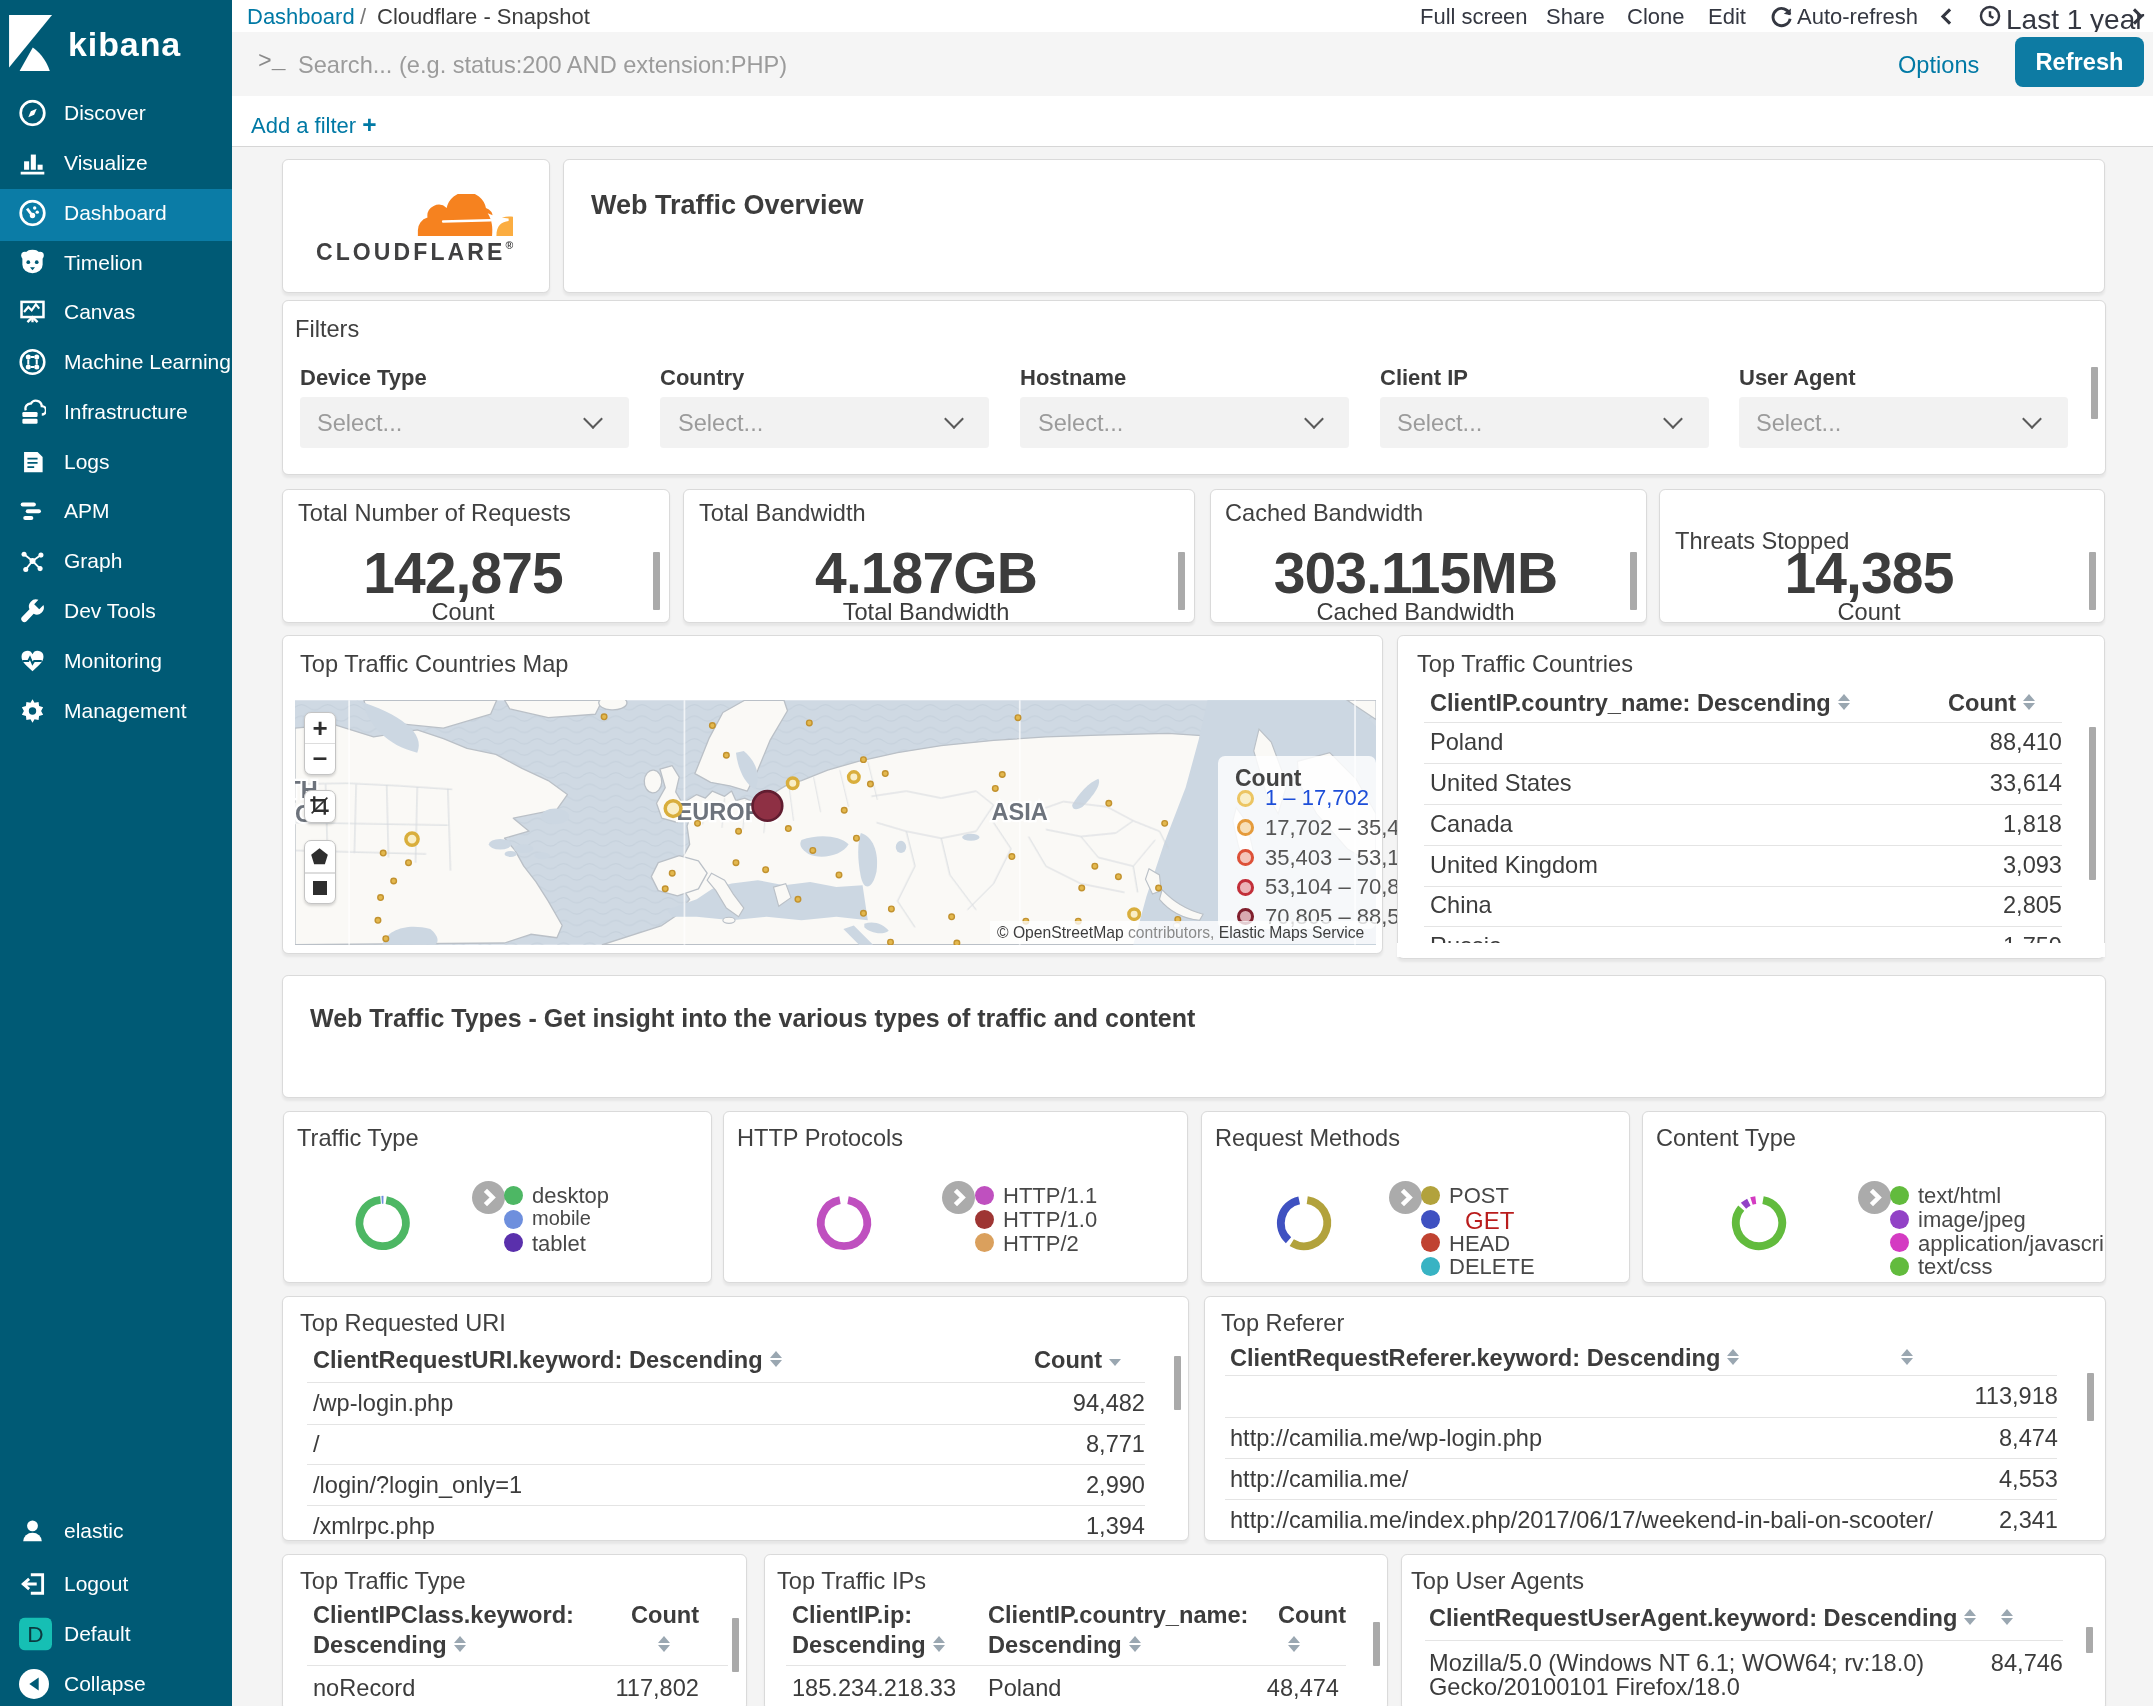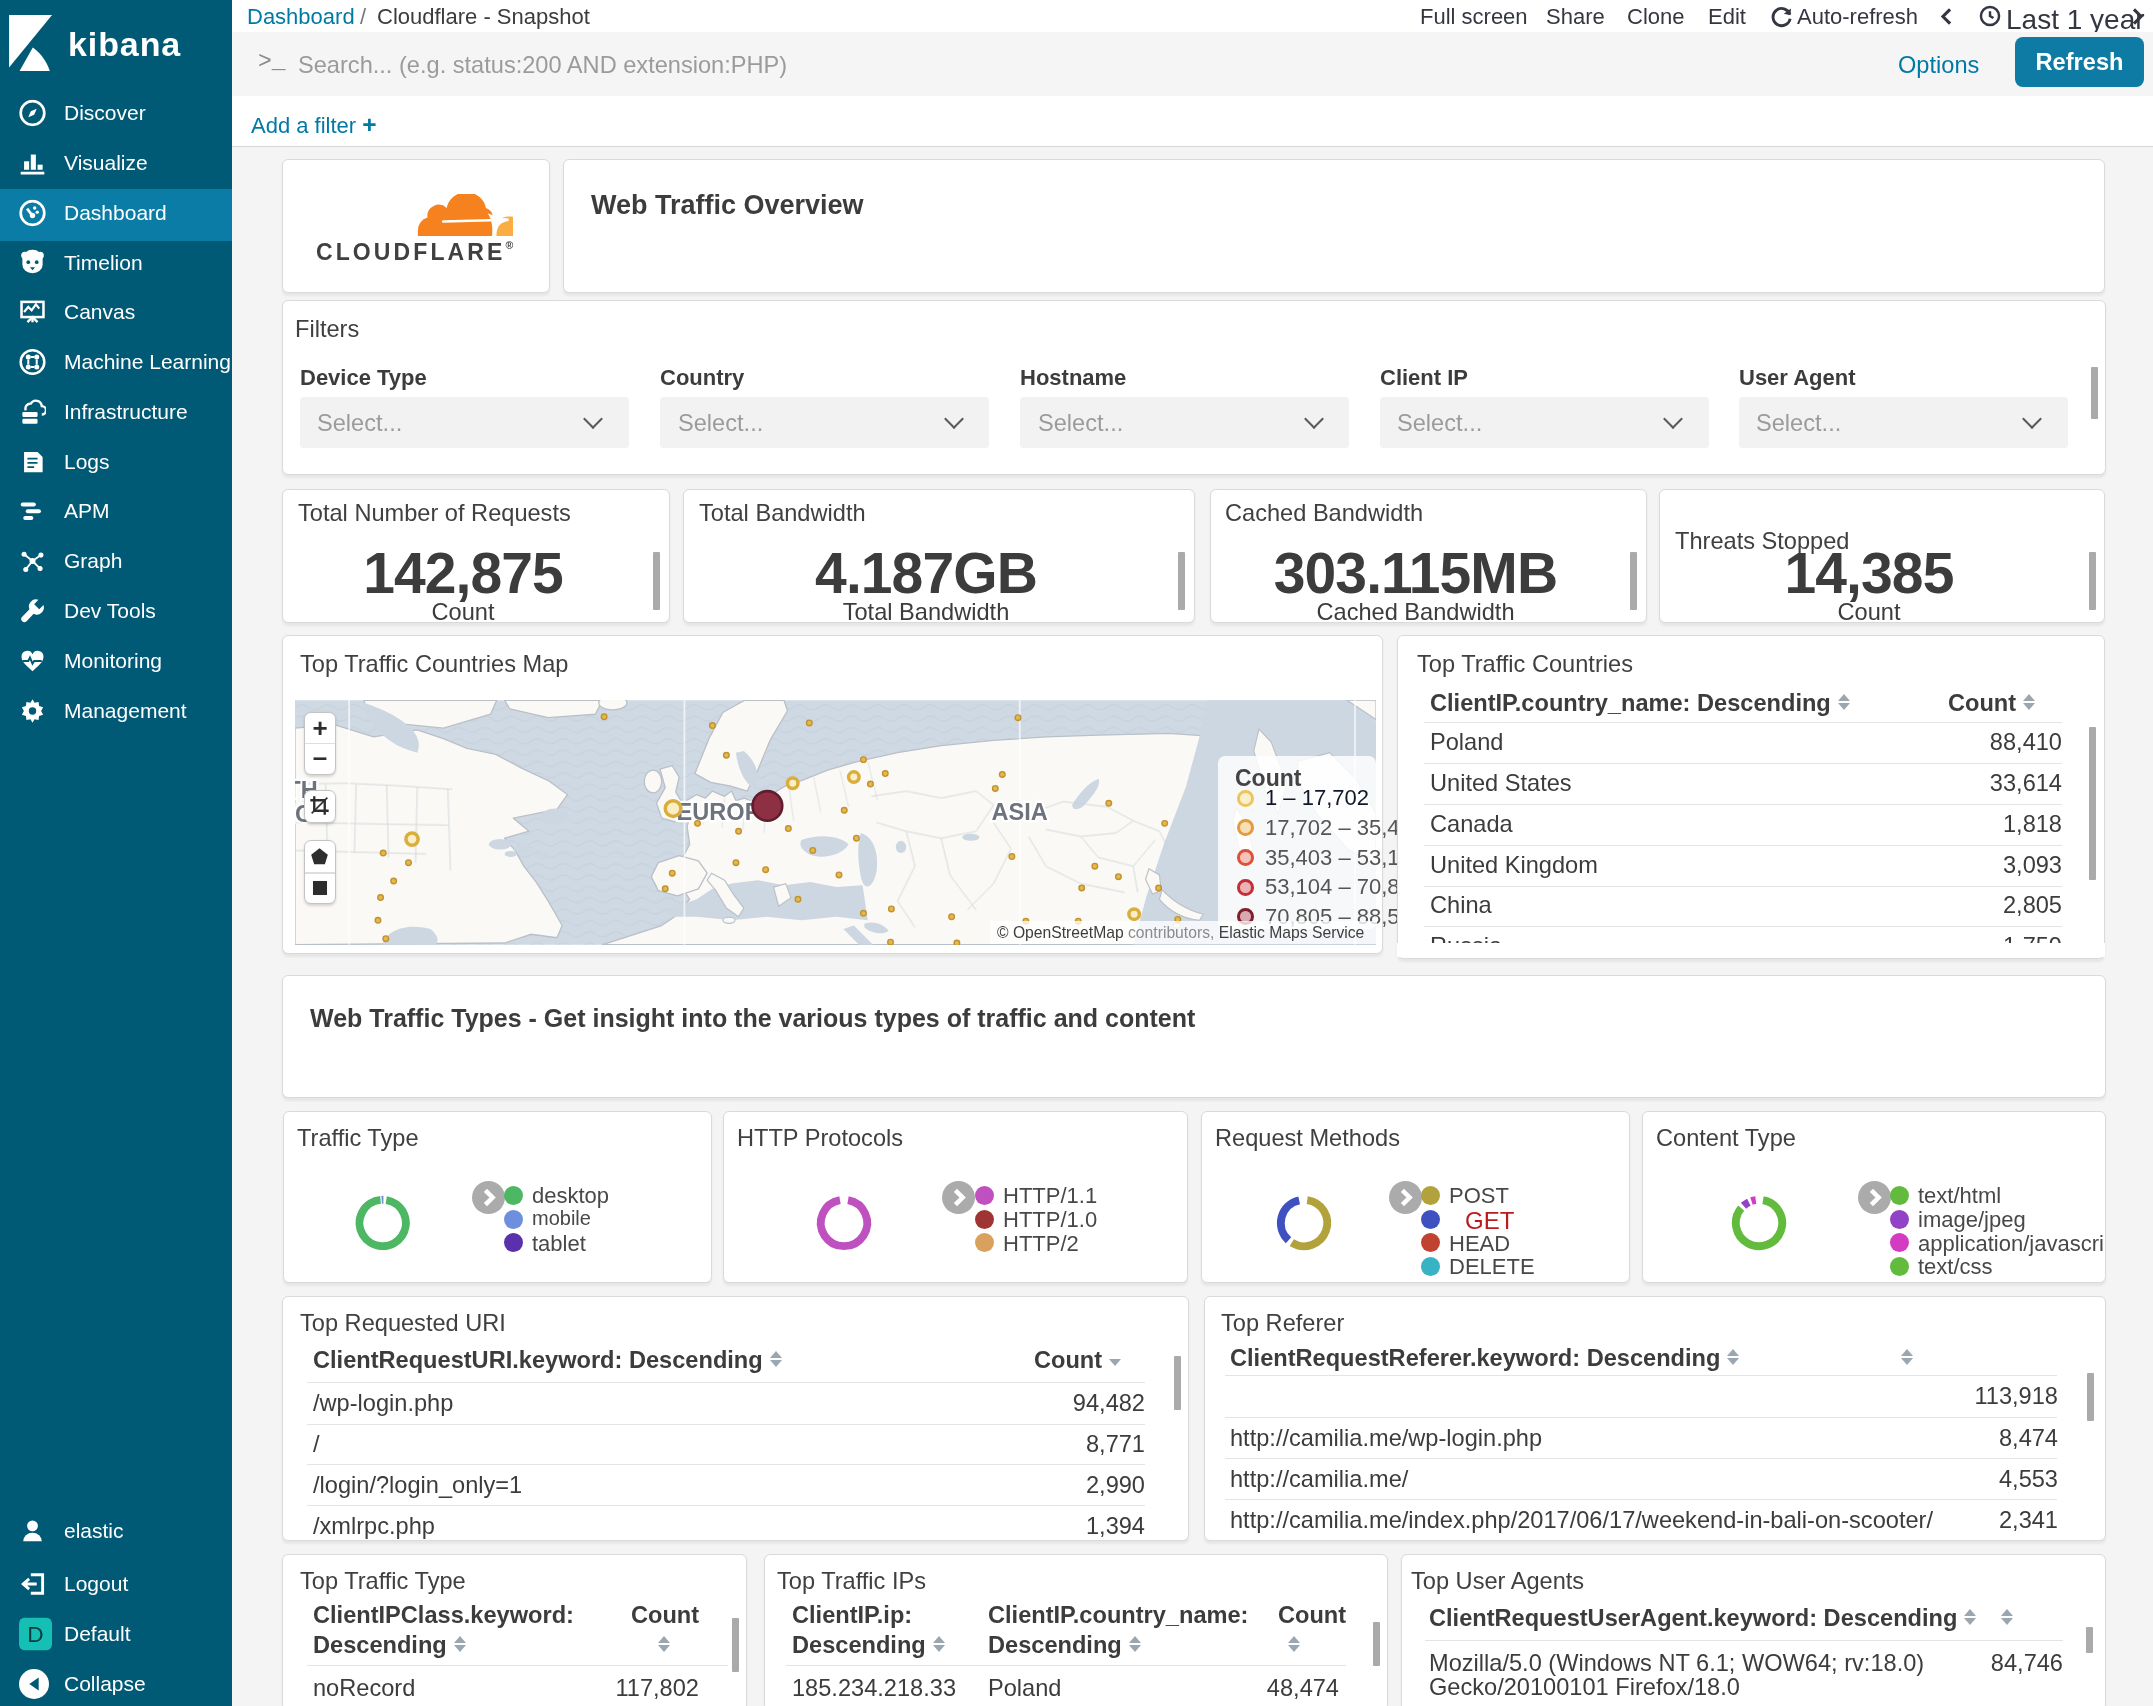--- a/index.html
+++ b/index.html
@@ -406,21 +406,21 @@
 <svg width="19" height="19" viewBox="0 0 16 16" style="position:absolute;left:5.2px;top:6.1px">
       <polygon points="8,1 15,6.5 12.5,14.5 3.5,14.5 1,6.5" fill="#2e2e2e"></polygon>
     </svg>
 <div style="position:absolute;left:0;top:31px;width:100%;height:1.7px;background:#ddd"></div>
 <div style="position:absolute;left:7.9px;top:40px;width:14px;height:14px;background:#2e2e2e"></div>
 </div>
 
 <div class="abs" style="left:1218px;top:756px;width:158px;height:173px;background:rgba(255,255,255,.82);border-radius:7px"></div>
 <div class="abs" style="left:1235px;top:765px;font-size:23px;font-weight:bold;color:#434343">Count</div>
 <div class="mdot" style="left:1237px;top:790px;width:16.6px;height:16.6px;background:#f9efc9;border:3.5px solid #ecc562"></div>
-<div class="leg" style="left:1265px;top:785px;color:#0f172a">1 – 17,702</div>
+<div class="leg" style="left:1265px;top:785px;color:#1d4ed8">1 – 17,702</div>
 <div class="mdot" style="left:1237px;top:819px;width:16.6px;height:16.6px;background:#f7dfb7;border:3.5px solid #e59b3c"></div>
 <div class="leg" style="left:1265px;top:815px;color:#555">17,702 – 35,403</div>
 <div class="mdot" style="left:1237px;top:849px;width:16.6px;height:16.6px;background:#f4c4ba;border:3.5px solid #dd5138"></div>
 <div class="leg" style="left:1265px;top:845px;color:#555">35,403 – 53,104</div>
 <div class="mdot" style="left:1237px;top:879px;width:16.6px;height:16.6px;background:#ecb3b7;border:3.5px solid #c22f39"></div>
 <div class="leg" style="left:1265px;top:874px;color:#555">53,104 – 70,805</div>
 <div class="mdot" style="left:1237px;top:908px;width:16.6px;height:16.6px;background:#d9a9b0;border:3.5px solid #801f2d"></div>
 <div class="leg" style="left:1265px;top:904px;color:#555">70,805 – 88,506</div>
 <div class="abs" style="left:990px;top:921px;width:387px;height:23px;background:rgba(255,255,255,.78)"></div>
 <div class="abs" style="left:997px;top:924px;font-size:15.7px;color:#8a8a8a"><span style="color:#3d3d3d">© OpenStreetMap</span> contributors, <span style="color:#3d3d3d">Elastic Maps Service</span></div>

